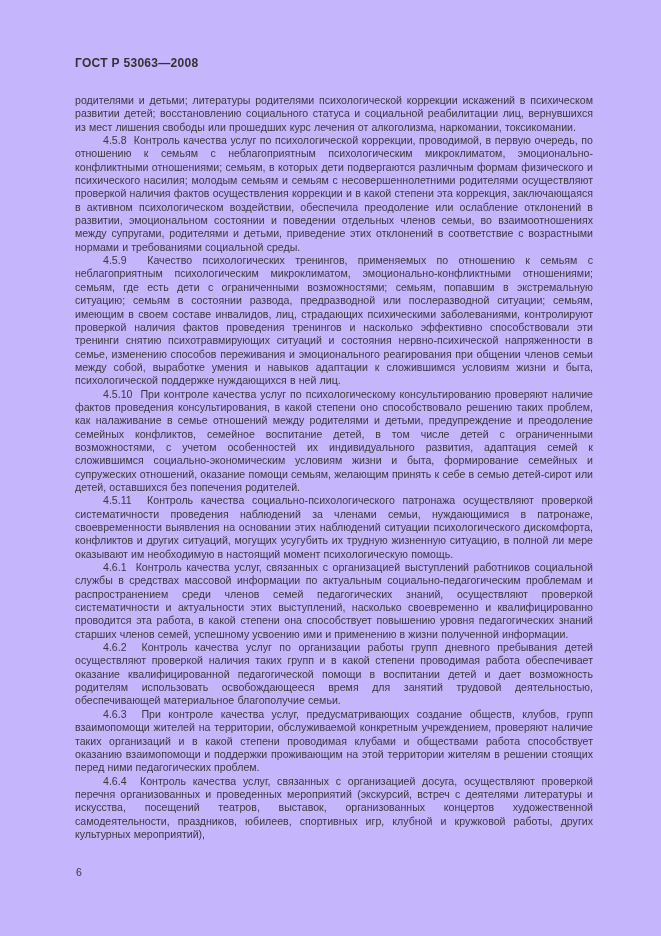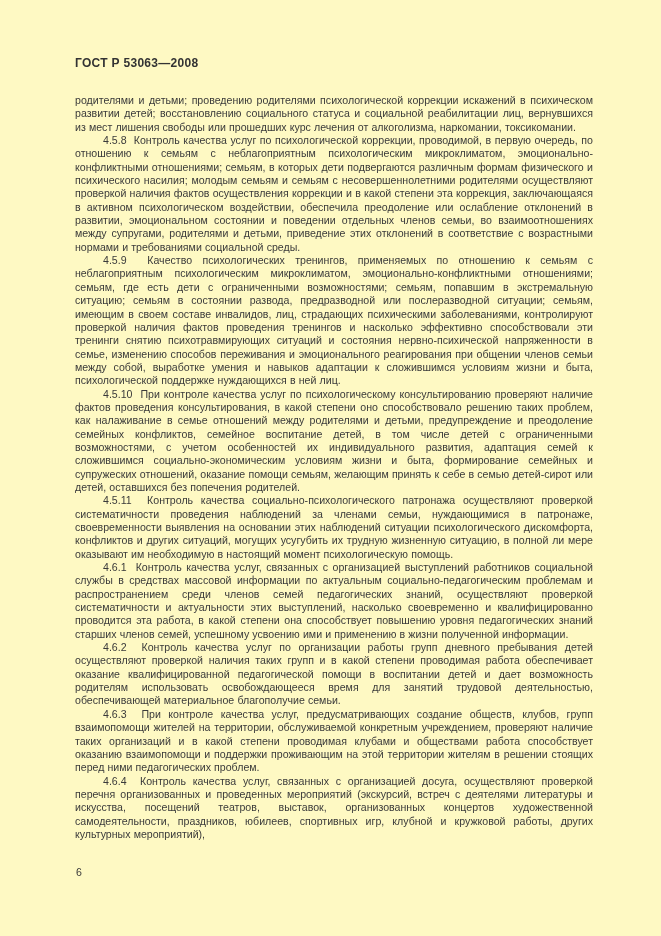--- a/index.html
+++ b/index.html
@@ -5,21 +5,21 @@
   * { box-sizing: border-box; }
   html, body { margin: 0; padding: 0; }
   body {
     background: #f2f2f1;
     font-family: "Liberation Sans", sans-serif;
   }
   .page {
     position: relative;
     width: 661px;
     height: 936px;
-    background: #fef9c3;
+    background: #c4b5fd;
     overflow: hidden;
     color: #3a3a3a;
   }
   .doc-header {
     position: absolute;
     top: 56px;
     left: 75px;
     font-size: 12px;
     font-weight: bold;
     letter-spacing: 0.3px;
@@ -53,21 +53,21 @@
     color: #3a3a3a;
   }
 </style>
 </head>
 <body>
 
 <div class="page">
   <div class="doc-header">ГОСТ Р 53063—2008</div>
 
   <div class="doc-body">
-      <p class="para continuation">родителями и детьми; проведению родителями психологической коррекции искажений в психическом развитии детей; восстановлению социального статуса и социальной реабилитации лиц, вернувшихся из мест лишения свободы или прошедших курс лечения от алкоголизма, наркомании, токсикомании.</p>
+      <p class="para continuation">родителями и детьми; литературы родителями психологической коррекции искажений в психическом развитии детей; восстановлению социального статуса и социальной реабилитации лиц, вернувшихся из мест лишения свободы или прошедших курс лечения от алкоголизма, наркомании, токсикомании.</p>
       <p class="para numbered">4.5.8&nbsp; Контроль качества услуг по психологической коррекции, проводимой, в первую очередь, по отношению к семьям с неблагоприятным психологическим микроклиматом, эмоционально-конфликтными отношениями; семьям, в которых дети подвергаются различным формам физического и психического насилия; молодым семьям и семьям с несовершеннолетними родителями осуществляют проверкой наличия фактов осуществления коррекции и в какой степени эта коррекция, заключающаяся в активном психологическом воздействии, обеспечила преодоление или ослабление отклонений в развитии, эмоциональном состоянии и поведении отдельных членов семьи, во взаимоотношениях между супругами, родителями и детьми, приведение этих отклонений в соответствие с возрастными нормами и требованиями социальной среды.</p>
       <p class="para numbered">4.5.9&nbsp; Качество психологических тренингов, применяемых по отношению к семьям с неблагоприятным психологическим микроклиматом, эмоционально-конфликтными отношениями; семьям, где есть дети с ограниченными возможностями; семьям, попавшим в экстремальную ситуацию; семьям в состоянии развода, предразводной или послеразводной ситуации; семьям, имеющим в своем составе инвалидов, лиц, страдающих психическими заболеваниями, контролируют проверкой наличия фактов проведения тренингов и насколько эффективно способствовали эти тренинги снятию психотравмирующих ситуаций и состояния нервно-психической напряженности в семье, изменению способов переживания и эмоционального реагирования при общении членов семьи между собой, выработке умения и навыков адаптации к сложившимся условиям жизни и быта, психологической поддержке нуждающихся в ней лиц.</p>
       <p class="para numbered">4.5.10&nbsp; При контроле качества услуг по психологическому консультированию проверяют наличие фактов проведения консультирования, в какой степени оно способствовало решению таких проблем, как налаживание в семье отношений между родителями и детьми, предупреждение и преодоление семейных конфликтов, семейное воспитание детей, в том числе детей с ограниченными возможностями, с учетом особенностей их индивидуального развития, адаптация семей к сложившимся социально-экономическим условиям жизни и быта, формирование семейных и супружеских отношений, оказание помощи семьям, желающим принять к себе в семью детей-сирот или детей, оставшихся без попечения родителей.</p>
       <p class="para numbered">4.5.11&nbsp; Контроль качества социально-психологического патронажа осуществляют проверкой систематичности проведения наблюдений за членами семьи, нуждающимися в патронаже, своевременности выявления на основании этих наблюдений ситуации психологического дискомфорта, конфликтов и других ситуаций, могущих усугубить их трудную жизненную ситуацию, в полной ли мере оказывают им необходимую в настоящий момент психологическую помощь.</p>
       <p class="para numbered">4.6.1&nbsp; Контроль качества услуг, связанных с организацией выступлений работников социальной службы в средствах массовой информации по актуальным социально-педагогическим проблемам и распространением среди членов семей педагогических знаний, осуществляют проверкой систематичности и актуальности этих выступлений, насколько своевременно и квалифицированно проводится эта работа, в какой степени она способствует повышению уровня педагогических знаний старших членов семей, успешному усвоению ими и применению в жизни полученной информации.</p>
       <p class="para numbered">4.6.2&nbsp; Контроль качества услуг по организации работы групп дневного пребывания детей осуществляют проверкой наличия таких групп и в какой степени проводимая работа обеспечивает оказание квалифицированной педагогической помощи в воспитании детей и дает возможность родителям использовать освобождающееся время для занятий трудовой деятельностью, обеспечивающей материальное благополучие семьи.</p>
       <p class="para numbered">4.6.3&nbsp; При контроле качества услуг, предусматривающих создание обществ, клубов, групп взаимопомощи жителей на территории, обслуживаемой конкретным учреждением, проверяют наличие таких организаций и в какой степени проводимая клубами и обществами работа способствует оказанию взаимопомощи и поддержки проживающим на этой территории жителям в решении стоящих перед ними педагогических проблем.</p>
       <p class="para numbered">4.6.4&nbsp; Контроль качества услуг, связанных с организацией досуга, осуществляют проверкой перечня организованных и проведенных мероприятий (экскурсий, встреч с деятелями литературы и искусства, посещений театров, выставок, организованных концертов художественной самодеятельности, праздников, юбилеев, спортивных игр, клубной и кружковой работы, других культурных мероприятий),</p>
     </div>
 

